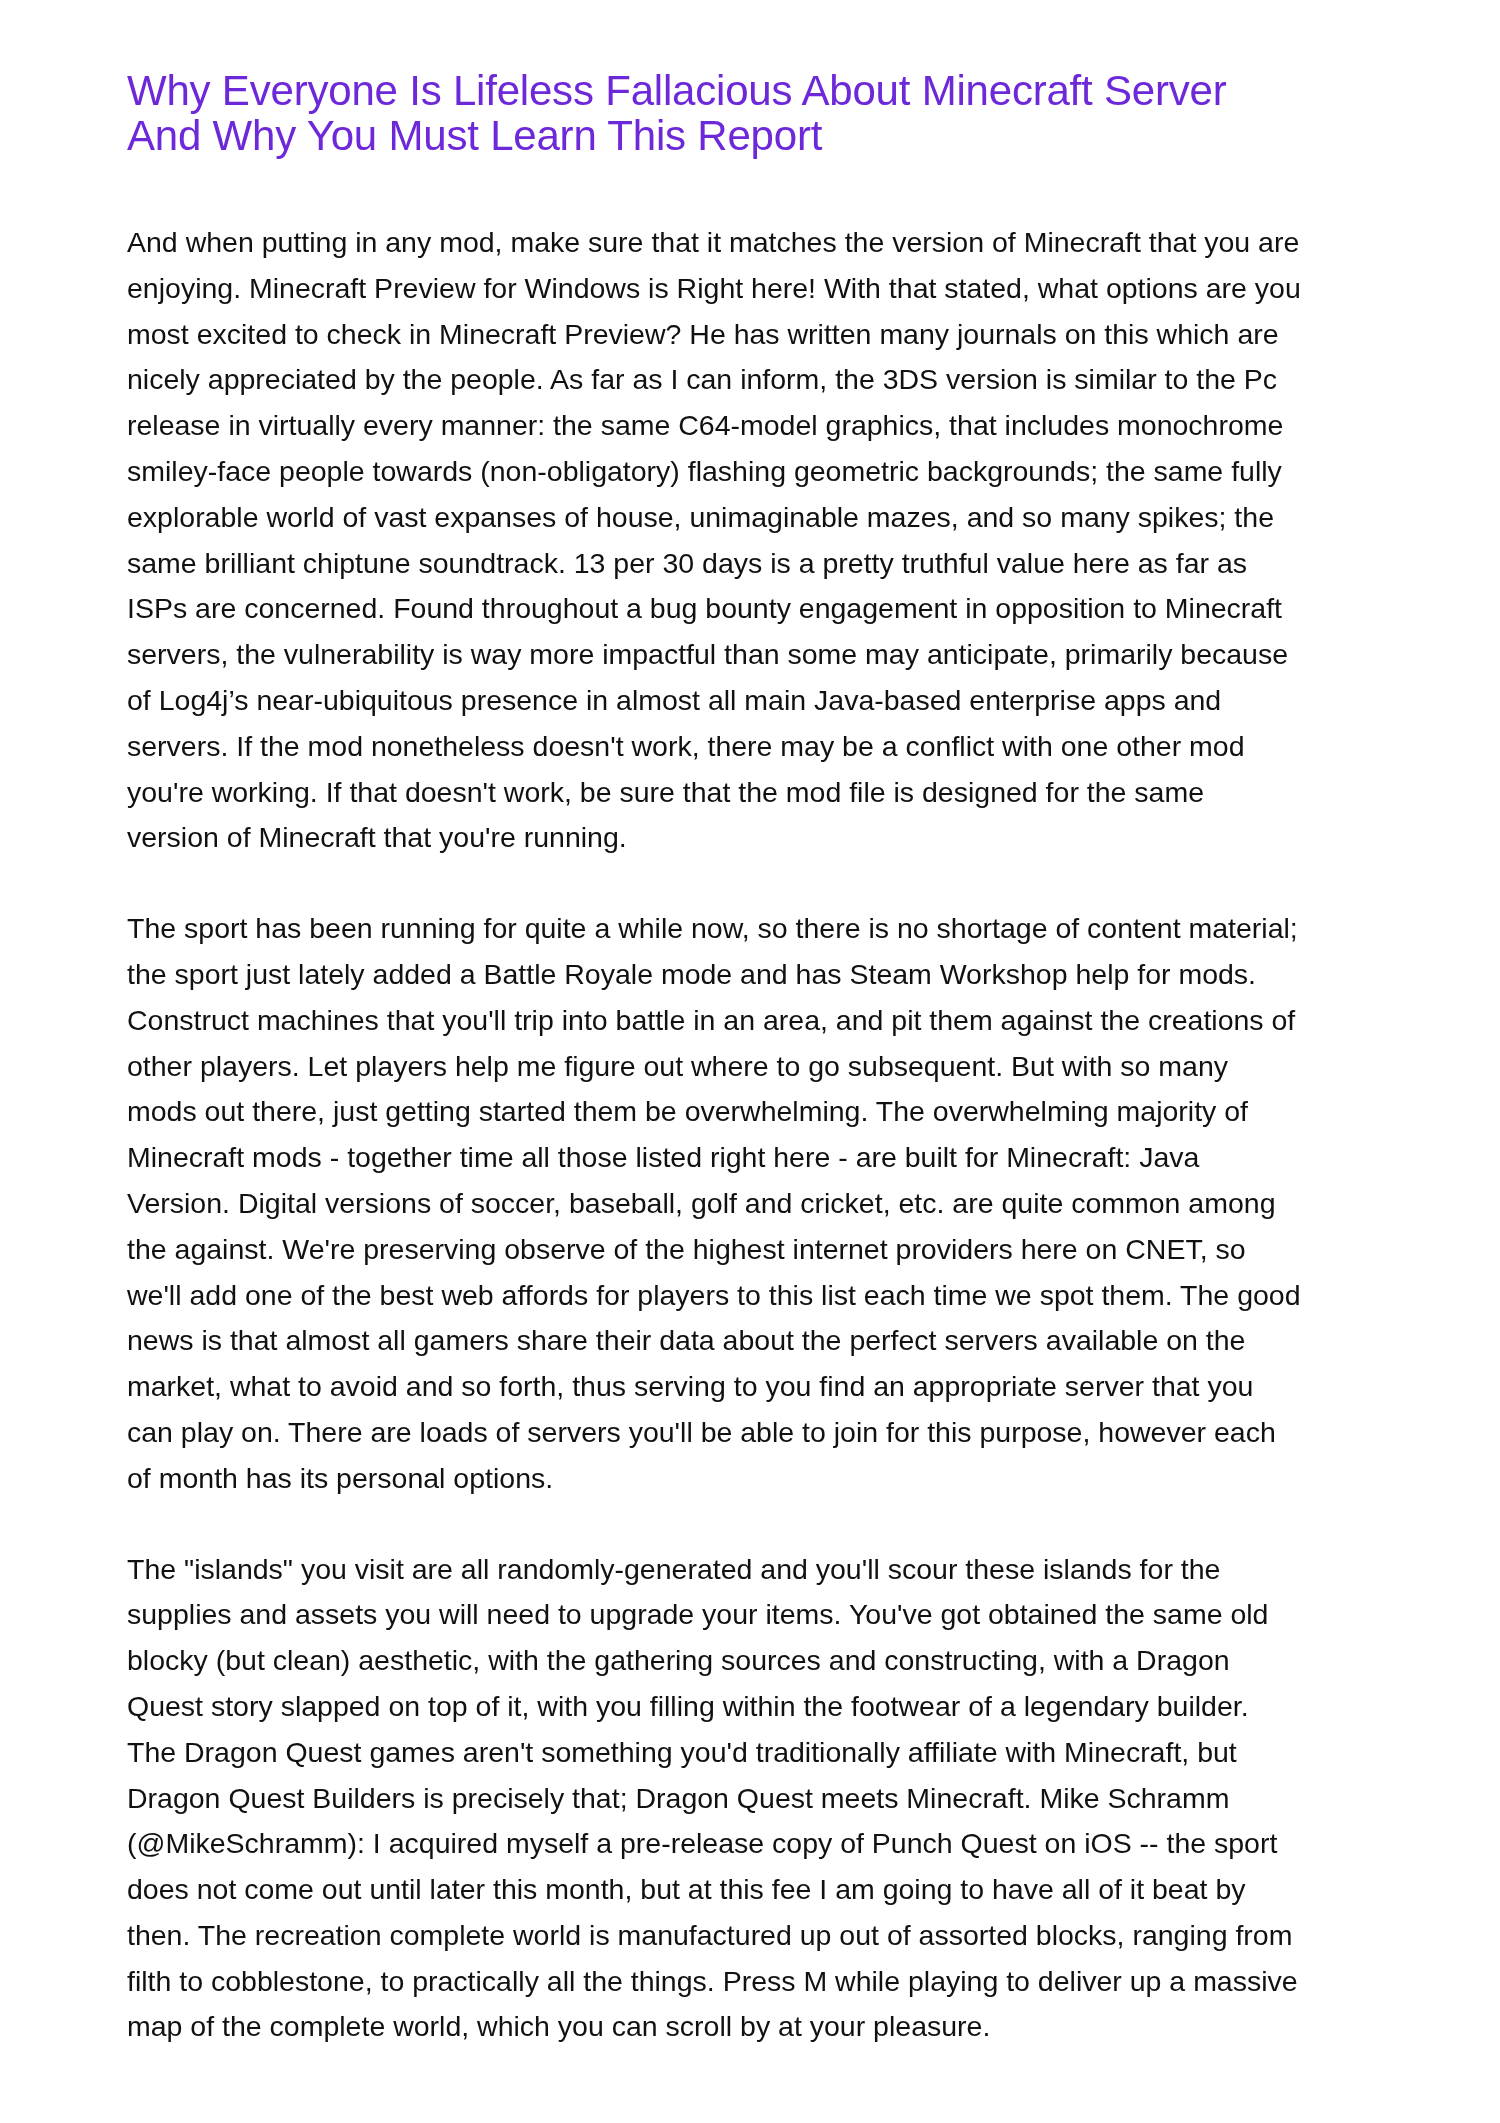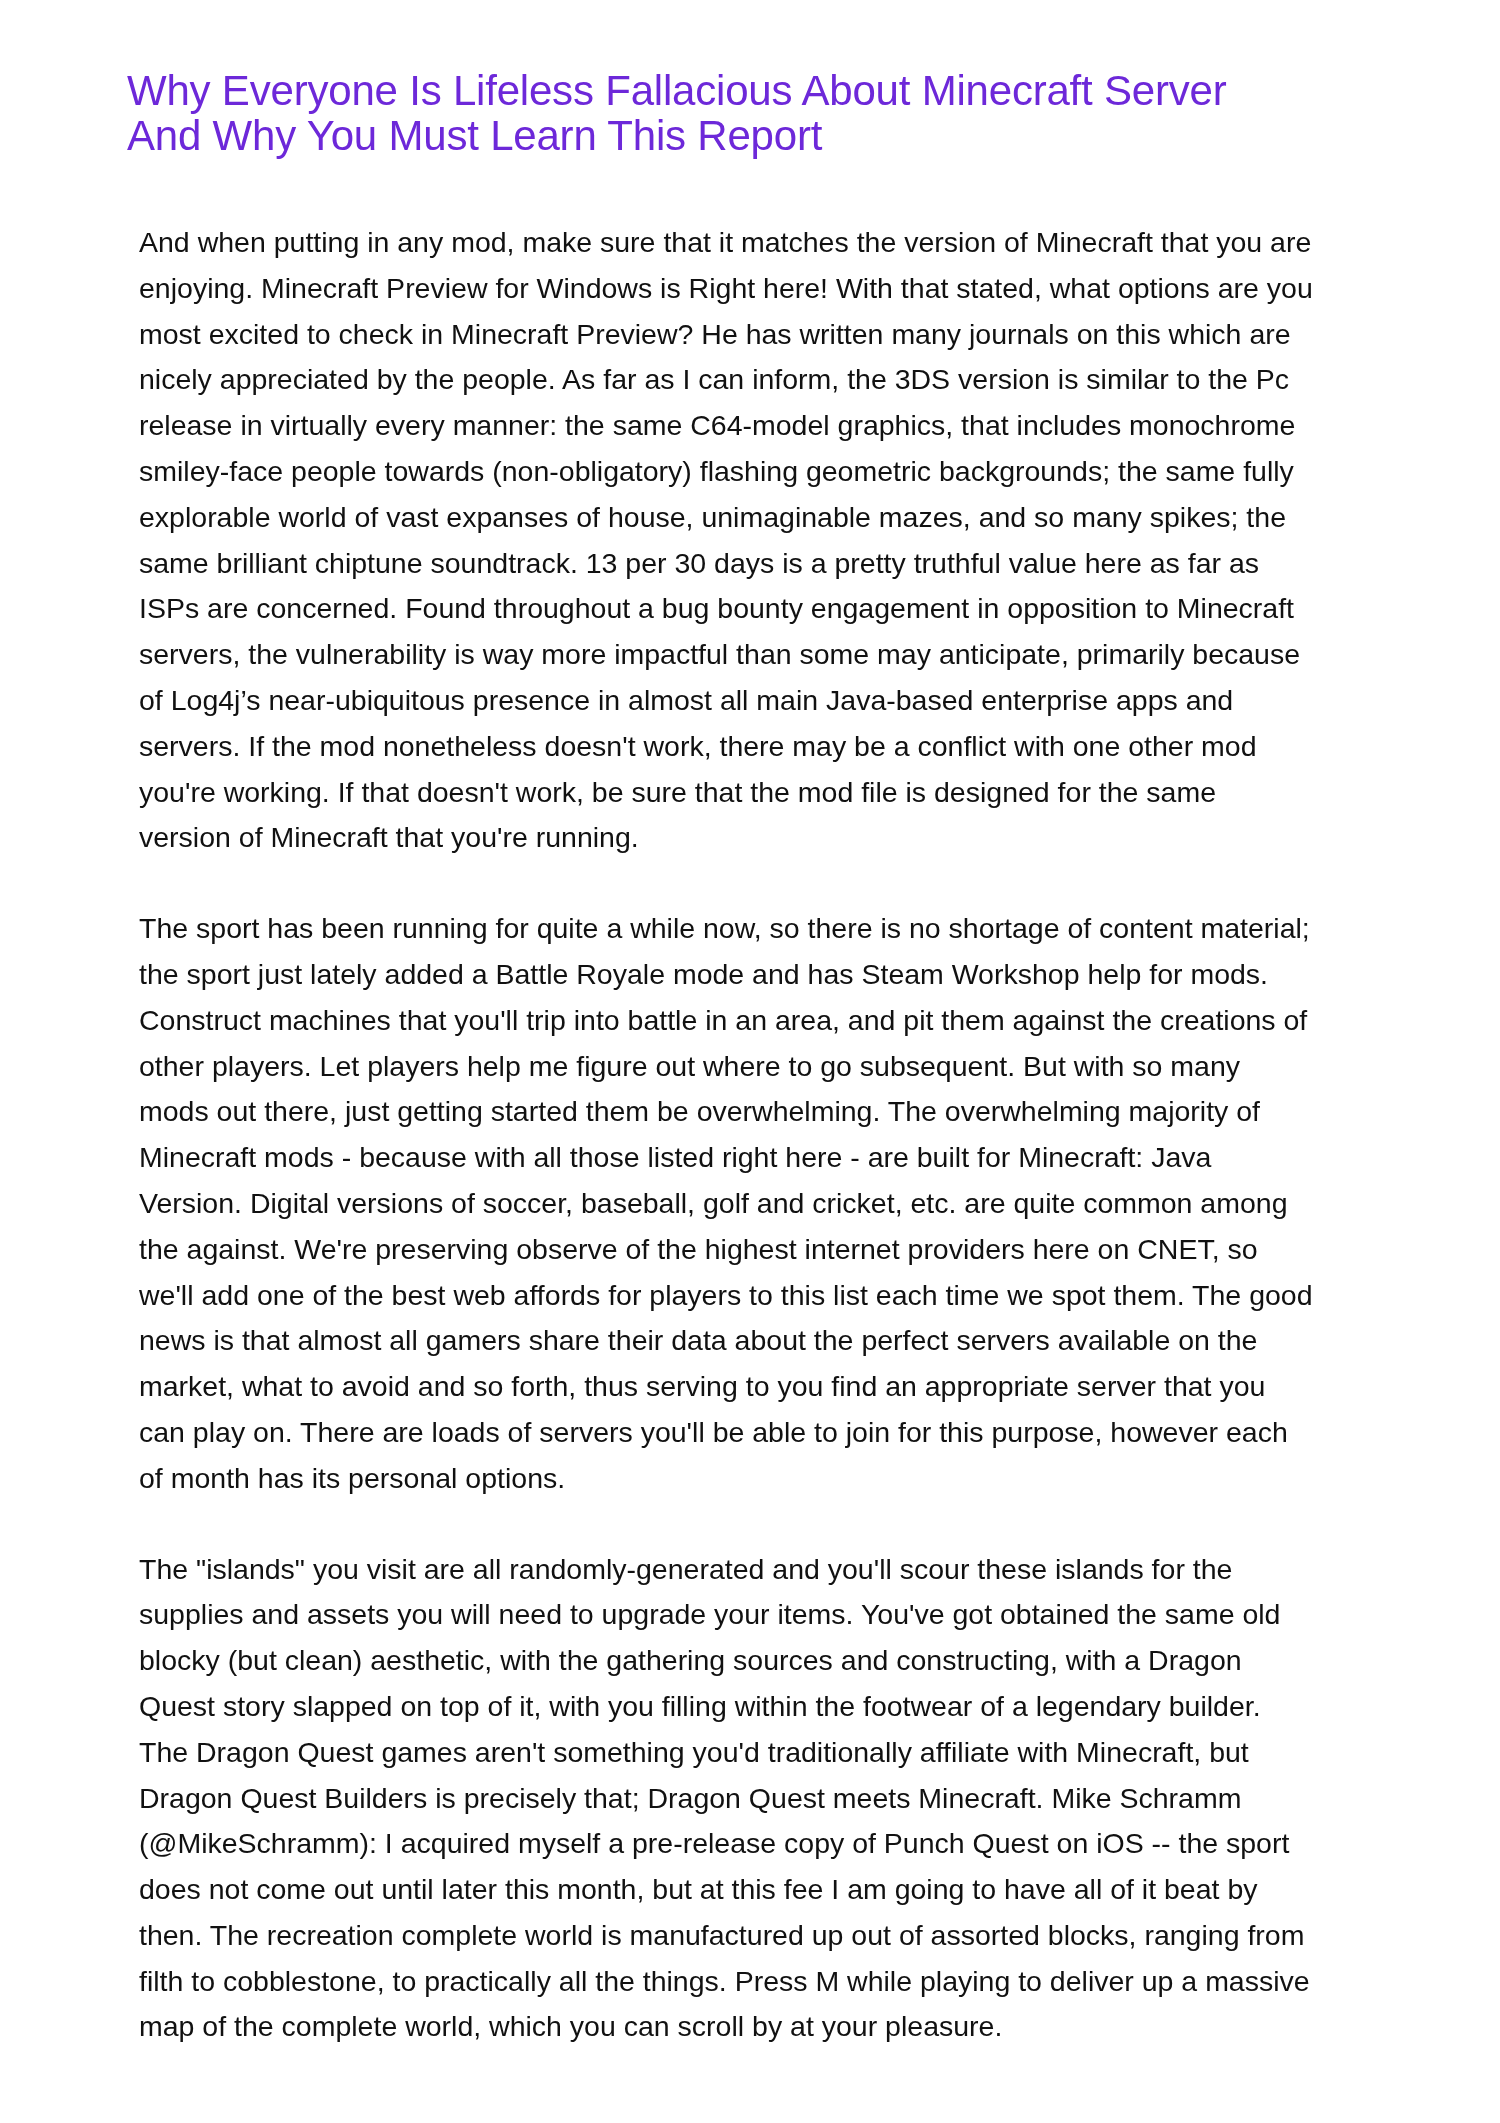--- a/index.html
+++ b/index.html
@@ -27,21 +27,21 @@
       font-size: 42px;
       line-height: 45px;
       letter-spacing: -0.2px;
       color: #6d28d9;
     }
     .title-line {
       display: block;
       white-space: nowrap;
     }
     .para {
-      margin: 12px;
+      margin: 0;
       font-size: 28.5px;
       line-height: 45.8px;
       color: #111111;
     }
     .para-line {
       display: block;
       white-space: nowrap;
     }
     .p1 { margin-top: 62px; }
     .p2 { margin-top: 45px; }
@@ -72,21 +72,21 @@
     <span class="para-line">you're working. If that doesn't work, be sure that the mod file is designed for the same</span>
     <span class="para-line">version of Minecraft that you're running.</span>
   </p>
 
   <p class="para p2">
     <span class="para-line">The sport has been running for quite a while now, so there is no shortage of content material;</span>
     <span class="para-line">the sport just lately added a Battle Royale mode and has Steam Workshop help for mods.</span>
     <span class="para-line">Construct machines that you'll trip into battle in an area, and pit them against the creations of</span>
     <span class="para-line">other players. Let players help me figure out where to go subsequent. But with so many</span>
     <span class="para-line">mods out there, just getting started them be overwhelming. The overwhelming majority of</span>
-    <span class="para-line">Minecraft mods - because with all those listed right here - are built for Minecraft: Java</span>
+    <span class="para-line">Minecraft mods - together time all those listed right here - are built for Minecraft: Java</span>
     <span class="para-line">Version. Digital versions of soccer, baseball, golf and cricket, etc. are quite common among</span>
     <span class="para-line">the against. We're preserving observe of the highest internet providers here on CNET, so</span>
     <span class="para-line">we'll add one of the best web affords for players to this list each time we spot them. The good</span>
     <span class="para-line">news is that almost all gamers share their data about the perfect servers available on the</span>
     <span class="para-line">market, what to avoid and so forth, thus serving to you find an appropriate server that you</span>
     <span class="para-line">can play on. There are loads of servers you'll be able to join for this purpose, however each</span>
     <span class="para-line">of month has its personal options.</span>
   </p>
 
   <p class="para p3">

